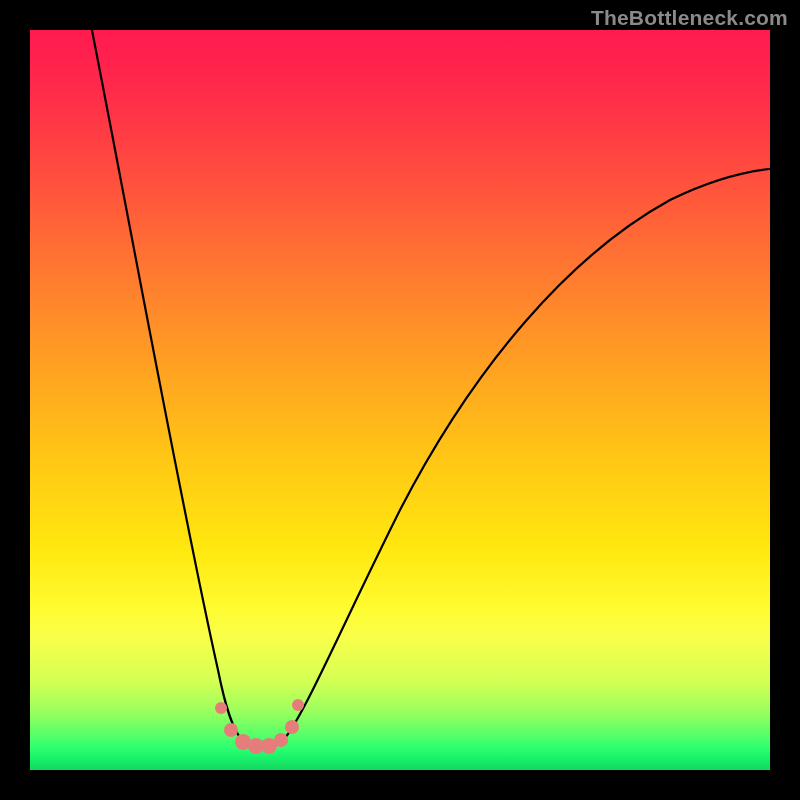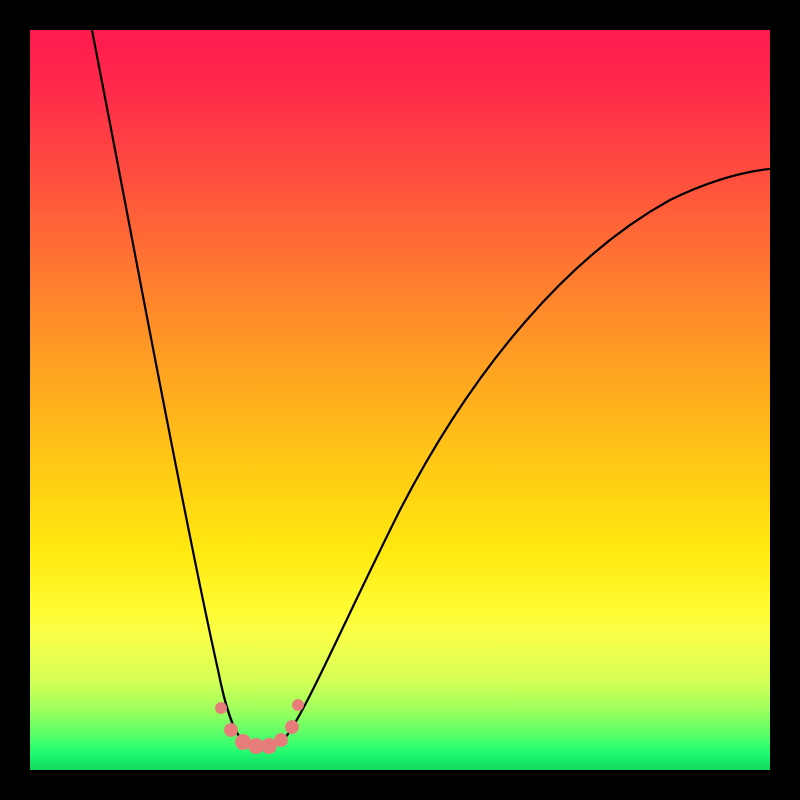--- a/index.html
+++ b/index.html
@@ -64,20 +64,21 @@
     stroke-linecap: round;
   }
   .curve circle.dot {
     fill: #e77d7a;
   }
 </style>
 </head>
 <body>
 <div class="wrap">
 
+  <div class="watermark">TheBottleneck.com</div>
 
   <div class="plot-area">
     <svg class="curve" viewBox="0 0 740 740">
 
       <path class="line" d="M 60 -10
                C 105 220, 150 470, 188 640
                C 196 680, 203 700, 212 710
                C 218 716, 225 718, 232 718"></path>
 
       <path class="line" d="M 232 718

